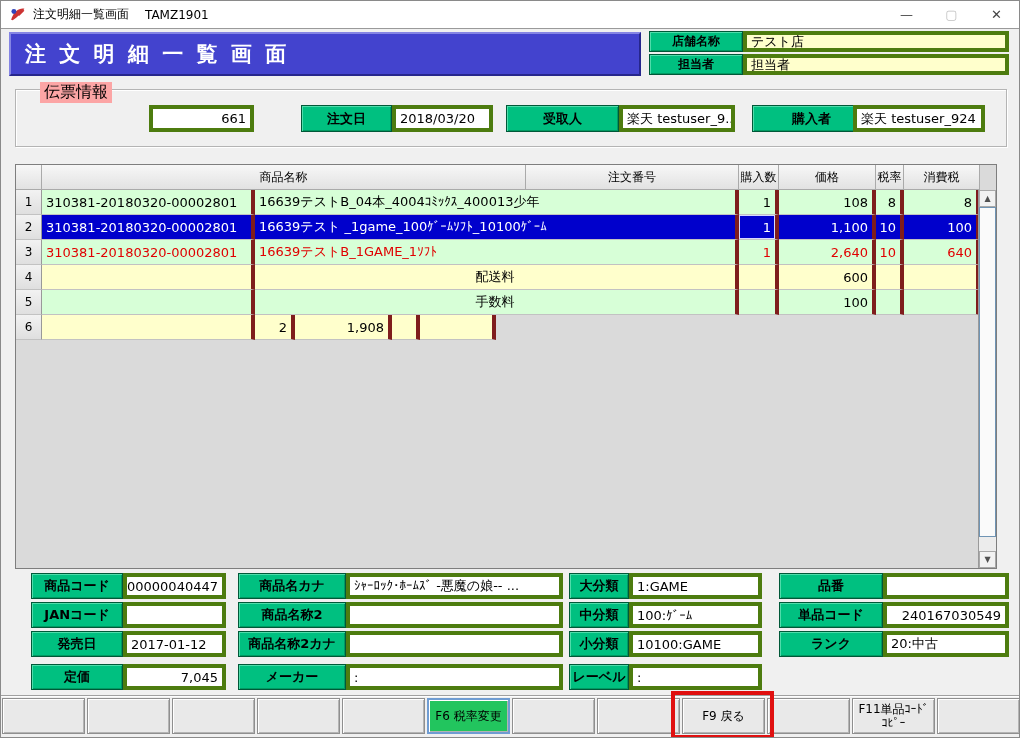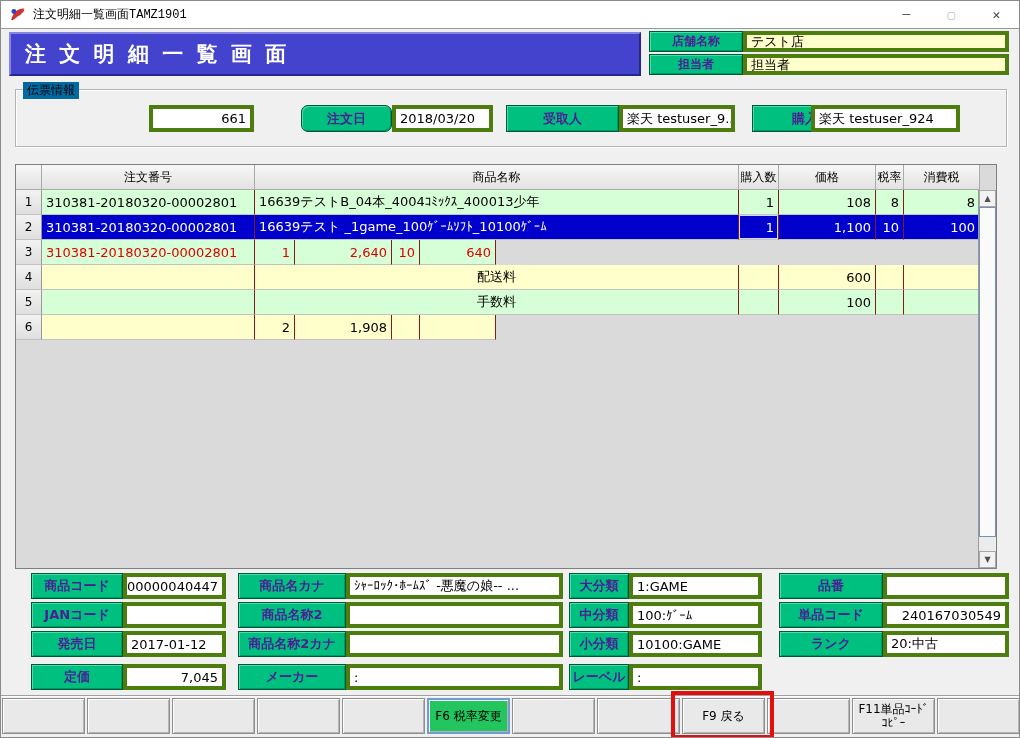--- a/index.html
+++ b/index.html
@@ -5,88 +5,88 @@
   html,body { margin:0; padding:0; background:#c8c8c8; }
   * { box-sizing:border-box; }
   .window {
     position:relative; width:1020px; height:738px; background:#f0f0f0;
     border:1px solid #8a8a8a; overflow:hidden;
     font-family:"DejaVu Sans","Liberation Sans",sans-serif; color:#000;
   }
   
   .titlebar {
     position:absolute; left:0; top:0; right:0; height:28px; background:#ffffff;
-    border-bottom:1px solid #9a9a9a; display:flex; align-items:center;font-family:Liberation Mono, monospace;
+    border-bottom:1px solid #9a9a9a; display:flex; align-items:center;
   }
   .app-icon { width:17px; height:17px; margin:0 7px 0 8px; flex:none; }
   .title-text { font-size:12px; }
-  .title-code { font-size:12px; margin-left:0; }
+  .title-code { font-size:12px; margin-left:16px; }
   .win-controls { margin-left:auto; display:flex; height:100%; }
   .win-btn { width:45px; height:100%; display:flex; align-items:center; justify-content:center;
              font-size:13px; color:#444; }
   .win-btn.max { color:#c0c0c0; }
   
   .banner {
     position:absolute; left:8px; top:31px; width:632px; height:44px;
     background:#4343ce;
     border-top:2px solid #8585e4; border-left:2px solid #8585e4;
     border-right:2px solid #26268c; border-bottom:2px solid #26268c;
     color:#fff; font-size:21px; font-weight:bold; letter-spacing:3px;
     display:flex; align-items:center; padding-left:14px;
   }
   
   .glabel {
     background:#00c080; border:1px solid #005838;
     box-shadow:inset 1px 1px 0 #4fdcaa, inset -1px -1px 0 #009a62;
-    color:#4c1d95; font-weight:bold; font-size:13px;
+    color:#000000; font-weight:bold; font-size:13px;
     display:flex; align-items:center; justify-content:center; position:absolute;
   }
   .field {
     background:#fff; border:4px solid #4d7c0f; font-size:13px;
     display:flex; align-items:center; padding:0 4px; position:absolute;
     white-space:nowrap; overflow:hidden;
   }
   .field.yellow { background:#ffffcc; }
   .field.right  { justify-content:flex-end; }
   
   .store-label { left:648px; top:30px;  width:94px;  height:21px; font-size:12px; }
   .store-field { left:742px; top:30px;  width:266px; height:21px; }
   .staff-label { left:648px; top:53px;  width:94px;  height:21px; font-size:12px; }
   .staff-field { left:742px; top:53px;  width:266px; height:21px; }
   
   .groupbox {
     position:absolute; left:14px; top:88px; width:992px; height:58px;
     border:1px solid #b4b4b4; box-shadow:inset 1px 1px 0 #fff, 1px 1px 0 #fff;
   }
   .group-label {
-    position:absolute; left:22px; top:81px; background:#0369a1; padding:0 4px;
-    font-size:12px; z-index:2;
+    position:absolute; left:39px; top:81px; background:#fca5a5; padding:0 4px;
+    font-size:16px; z-index:2;
   }
   .slip-l0 { left:28px;  top:104px; width:120px; height:27px; }
   .slip-f0 { left:148px; top:104px; width:105px; height:27px; }
-  .slip-l1 { left:300px; top:104px; width:91px;  height:27px;border-radius:7px; }
+  .slip-l1 { left:300px; top:104px; width:91px;  height:27px; }
   .slip-f1 { left:391px; top:104px; width:101px; height:27px; }
   .slip-l2 { left:505px; top:104px; width:113px; height:27px; }
   .slip-f2 { left:618px; top:104px; width:116px; height:27px; }
   .slip-l3 { left:751px; top:104px; width:119px; height:27px; }
-  .slip-f3 { left:810px; top:104px; width:149px; height:27px; }
+  .slip-f3 { left:852px; top:104px; width:132px; height:27px; }
   
   .grid {
     position:absolute; left:14px; top:163px; width:982px; height:405px;
     background:#dadada; border:1px solid #7e7e7e; overflow:hidden;
   }
   .thead { display:flex; height:25px; }
   .th {
     background:linear-gradient(#f7f7f7,#e2e2e2);
     border-right:1px solid #aaa; border-bottom:1px solid #aaa;
     display:flex; align-items:center; justify-content:center; font-size:12px; flex:none;
   }
   .trow { display:flex; height:25px; }
   .c {
-    border-right:1px solid #7f1d1d; border-bottom:1px solid #c2c2c2;
+    border-right:4px solid #7f1d1d; border-bottom:1px solid #c2c2c2;
     font-size:13px; display:flex; align-items:center; padding:0 4px;
     white-space:nowrap; overflow:hidden; flex:none;
   }
   .c.numcell {
     background:linear-gradient(#f2f2f2,#dfdfdf); justify-content:center; font-size:12px;
     border-right:1px solid #999;
   }
   .w-num{width:26px}.w-ono{width:213px}.w-prod{width:484px}
   .w-qty{width:40px}.w-price{width:97px}.w-rate{width:28px}.w-tax{width:76px}
   .num-right { justify-content:flex-end; }
@@ -173,22 +173,22 @@
   <div class="glabel slip-l1">注文日</div>
   <div class="field slip-f1">2018/03/20</div>
   <div class="glabel slip-l2">受取人</div>
   <div class="field slip-f2">楽天 testuser_9...</div>
   <div class="glabel slip-l3">購入者</div>
   <div class="field slip-f3">楽天 testuser_924</div>
 
   <div class="grid">
     <div class="thead">
       <div class="th w-num"></div>
+      <div class="th w-prod">商品名称</div>
       <div class="th w-ono">注文番号</div>
-      <div class="th w-prod">商品名称</div>
       <div class="th w-qty">購入数</div>
       <div class="th w-price">価格</div>
       <div class="th w-rate">税率</div>
       <div class="th w-tax">消費税</div>
     </div>
 
     <div class="trow row-green">
       <div class="c numcell w-num">1</div>
       <div class="c w-ono">310381-20180320-00002801</div>
       <div class="c w-prod">16639テストB_04本_4004ｺﾐｯｸｽ_400013少年</div>
@@ -204,20 +204,21 @@
       <div class="c w-prod">16639テスト _1game_100ｹﾞｰﾑｿﾌﾄ_10100ｹﾞｰﾑ</div>
       <div class="c w-qty num-right focus-cell">1</div>
       <div class="c w-price num-right">1,100</div>
       <div class="c w-rate num-right">10</div>
       <div class="c w-tax num-right">100</div>
     </div>
 
     <div class="trow row-green row-red">
       <div class="c numcell w-num">3</div>
       <div class="c w-ono">310381-20180320-00002801</div>
+      <div class="c w-prod">16639テストB_1GAME_1ｿﾌﾄ</div>
       <div class="c w-qty num-right">1</div>
       <div class="c w-price num-right">2,640</div>
       <div class="c w-rate num-right">10</div>
       <div class="c w-tax num-right">640</div>
     </div>
 
     <div class="trow row-yellow">
       <div class="c numcell w-num">4</div>
       <div class="c w-ono"></div>
       <div class="c w-prod prod-center">配送料</div>

